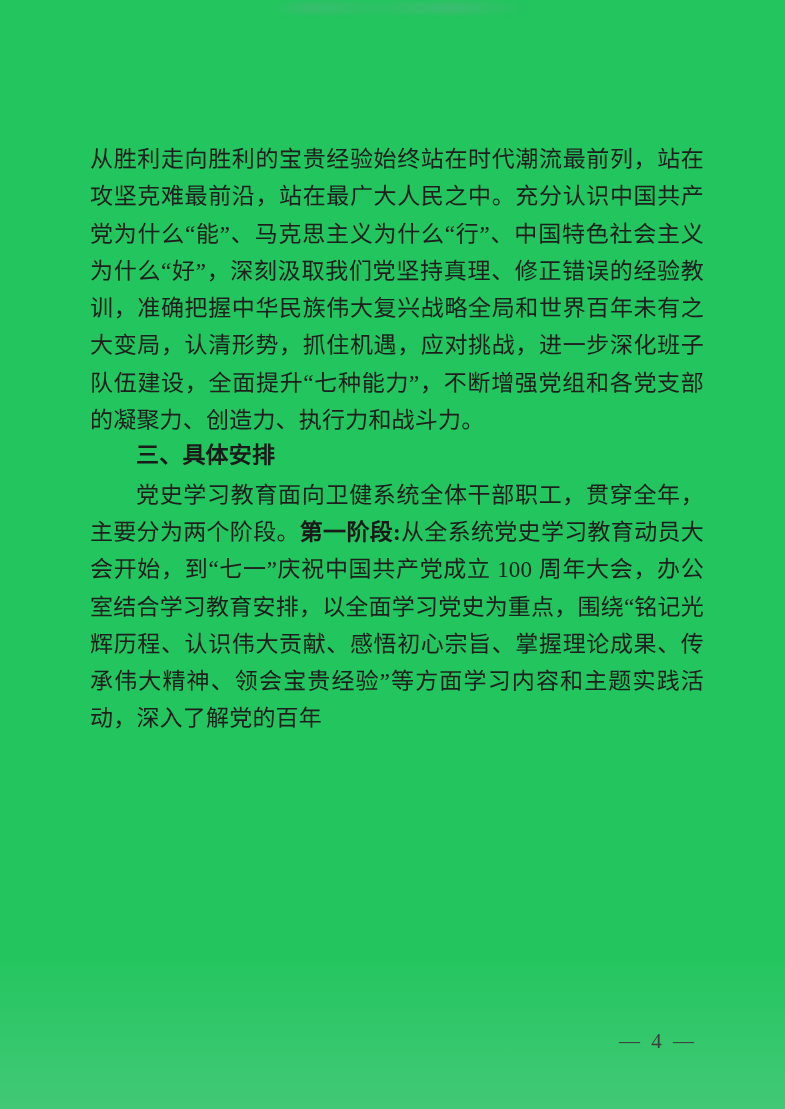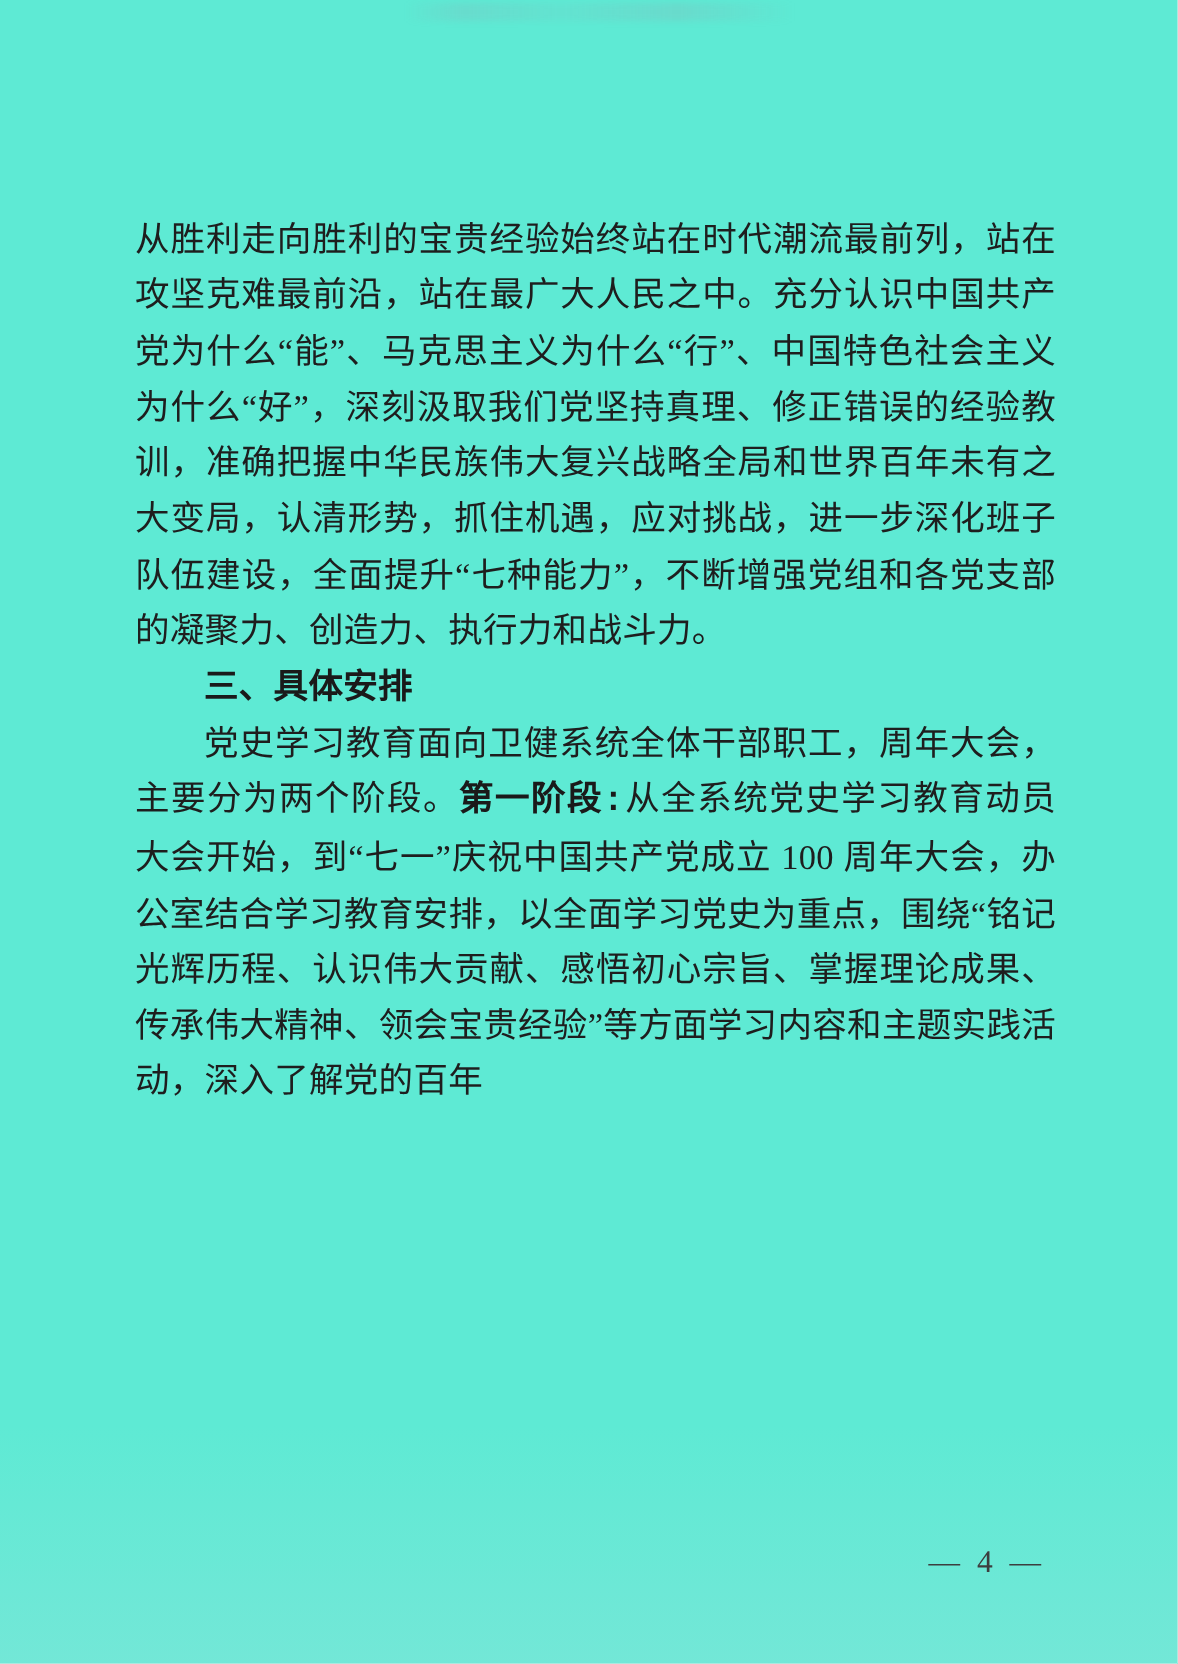--- a/index.html
+++ b/index.html
@@ -5,21 +5,21 @@
   html, body {
     margin: 0;
     padding: 0;
     background: #e8e8e8;
   }
   .page {
     position: relative;
     width: 785px;
     height: 1109px;
     margin: 0 auto;
-    background: #5eead4;
+    background: #22c55e;
     overflow: hidden;
     font-family: "Liberation Serif", "DejaVu Serif", serif;
     color: #1e1e1e;
   }
   
   .scan-smudge-top {
     position: absolute;
     top: 2px;
     left: 270px;
     width: 260px;
@@ -51,26 +51,26 @@
   }
   .para {
     margin: 0;
   }
   .para.indent {
     text-indent: 2em;
   }
   .section-heading {
     margin: 0;
     text-indent: 2em;
-    font-family: Liberation Sans, sans-serif;
+    font-family: Liberation Mono, monospace;
     font-weight: bold;
     color: #1a1a1a;
   }
   .bold-seg {
-    font-family: Liberation Mono, monospace;
+    font-family: Liberation Serif, serif;
     font-weight: bold;
     color: #1a1a1a;
   }
   .page-number {
     position: absolute;
     top: 1029px;
     left: 598px;
     width: 120px;
     text-align: center;
     font-size: 21px;
@@ -85,20 +85,20 @@
 <div class="page">
 
   <div class="scan-smudge-top"></div>
 
   <div class="content">
     <p class="para">从胜利走向胜利的宝贵经验始终站在时代潮流最前列，站在攻坚克难最前沿，站在最广大人民之中。充分认识中国共产党为什么“能”、马克思主义为什么“行”、中国特色社会主义为什么“好”，深刻汲取我们党坚持真理、修正错误的经验教训，准确把握中华民族伟大复兴战略全局和世界百年未有之大变局，认清形势，抓住机遇，应对挑战，进一步深化班子队伍建设，全面提升“七种能力”，不断增强党组和各党支部的凝聚力、创造力、执行力和战斗力。</p>
 
 
     <p class="section-heading">三、具体安排</p>
 
-    <p class="para indent"><span>党史学习教育面向卫健系统全体干部职工，周年大会，主要分为两个阶段。</span><span class="bold-seg">第一阶段:</span><span>从全系统党史学习教育动员大会开始，到“七一”庆祝中国共产党成立 100 周年大会，办公室结合学习教育安排，以全面学习党史为重点，围绕“铭记光辉历程、认识伟大贡献、感悟初心宗旨、掌握理论成果、传承伟大精神、领会宝贵经验”等方面学习内容和主题实践活动，深入了解党的百年</span></p>
+    <p class="para indent"><span>党史学习教育面向卫健系统全体干部职工，贯穿全年，主要分为两个阶段。</span><span class="bold-seg">第一阶段:</span><span>从全系统党史学习教育动员大会开始，到“七一”庆祝中国共产党成立 100 周年大会，办公室结合学习教育安排，以全面学习党史为重点，围绕“铭记光辉历程、认识伟大贡献、感悟初心宗旨、掌握理论成果、传承伟大精神、领会宝贵经验”等方面学习内容和主题实践活动，深入了解党的百年</span></p>
   </div>
 
   <div class="page-number">— 4 —</div>
 
   <div class="scan-tint-bottom"></div>
 
 </div>
 
 </body></html>

